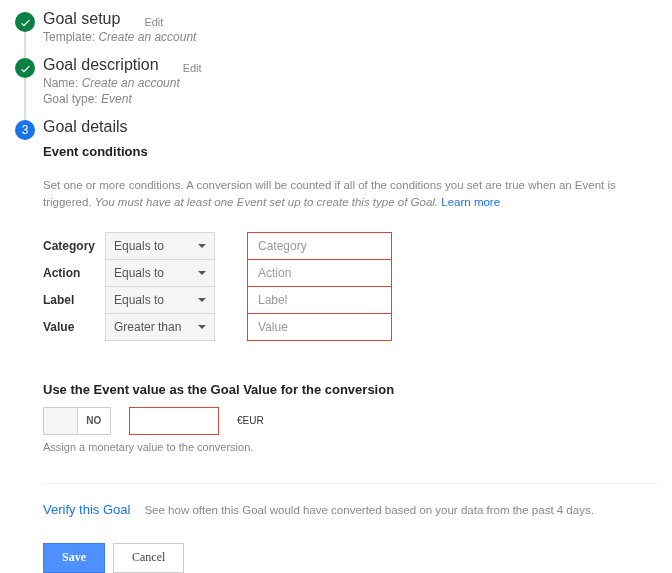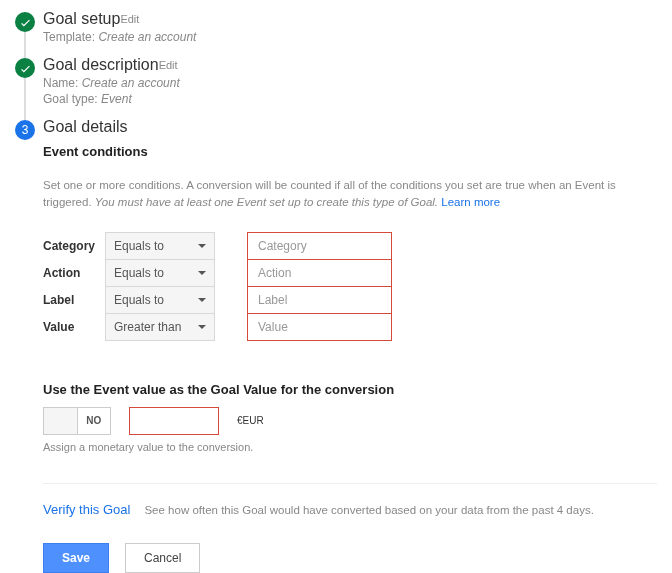--- a/index.html
+++ b/index.html
@@ -30,21 +30,21 @@
   .step-line {
     position: absolute;
     left: 9px;
     top: 22px;
     bottom: -14px;
     width: 2px;
     background: #ddd;
   }
   .icon-done { background: #0b8043; }
   .icon-current { background: #1a73e8; }
-  .step-title-row { display: flex; align-items: center; gap: 0; }
+  .step-title-row { display: flex; align-items: flex-end; gap: 24px; }
   .step-title { font-size: 16px; color: #333; font-weight: 400; }
   .edit-link { font-size: 11px; color: #888; cursor: pointer; }
   .meta { font-size: 12px; color: #888; margin-top: 2px; }
   .meta .lbl { color: #888; font-style: normal; }
   .meta .val { font-style: italic; }
   .section-title { font-size: 13px; font-weight: bold; margin-top: 8px; }
   .section-desc { font-size: 11.5px; color: #888; line-height: 1.5; margin-top: 18px; }
   .section-desc .italic { font-style: italic; }
   .learn-more { color: #1a73e8; text-decoration: none; }
   .cond-table { margin-top: 20px; }
@@ -113,21 +113,21 @@
   .verify-row {
     border-top: 1px solid #eee;
     margin-top: 30px;
     padding-top: 18px;
     display: flex;
     align-items: baseline;
     gap: 14px;
   }
   .verify-link { color: #1a73e8; font-size: 13px; cursor: pointer; }
   .verify-desc { font-size: 11.5px; color: #888; }
-  .button-row { margin-top: 26px; display: flex; gap: 16px; }
+  .button-row { margin-top: 26px; display: flex; gap: 8px; font-family: Liberation Serif, serif; }
   .btn {
     height: 30px;
     padding: 0 18px;
     font-size: 12px;
     border: 1px solid #ccc;
     background: #fff;
     cursor: pointer;
     display: flex;
     align-items: center;
     color: #444;

